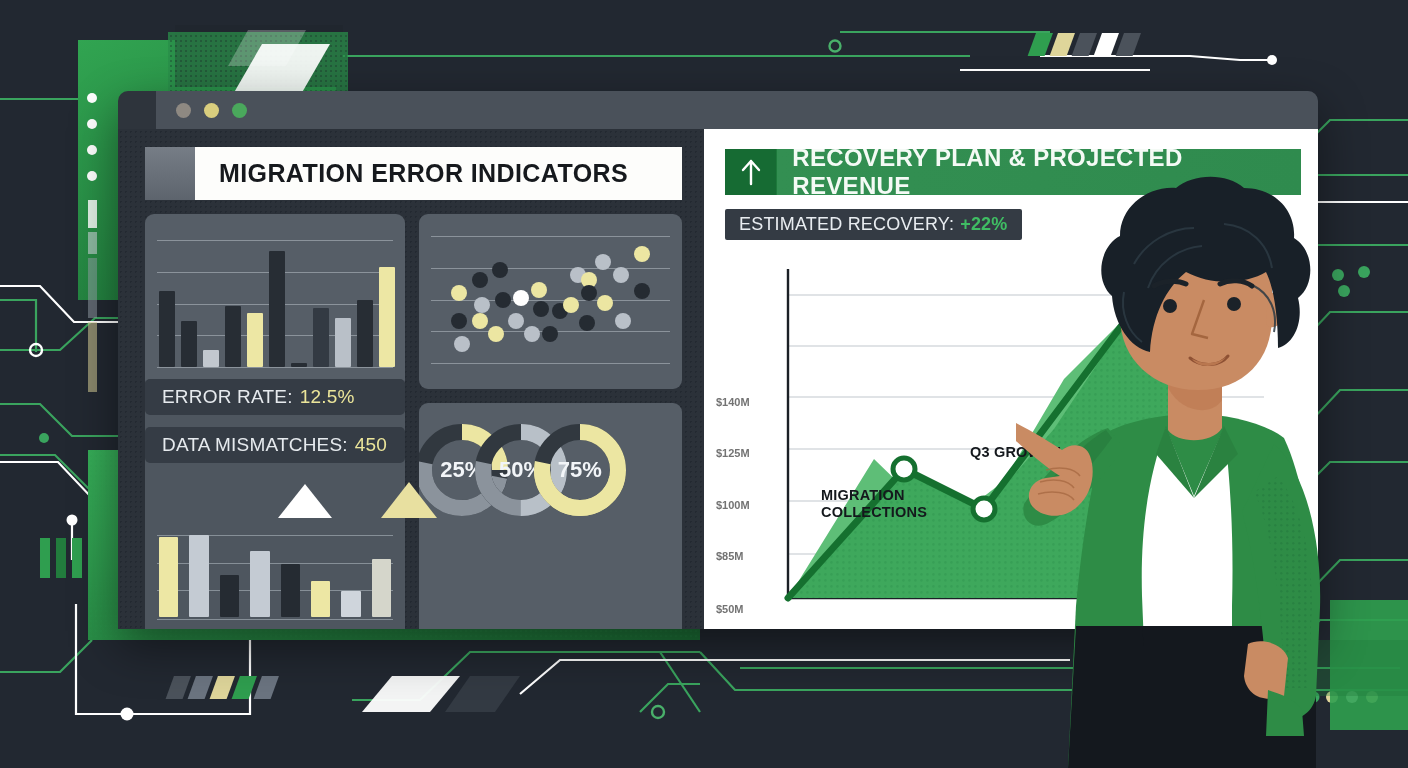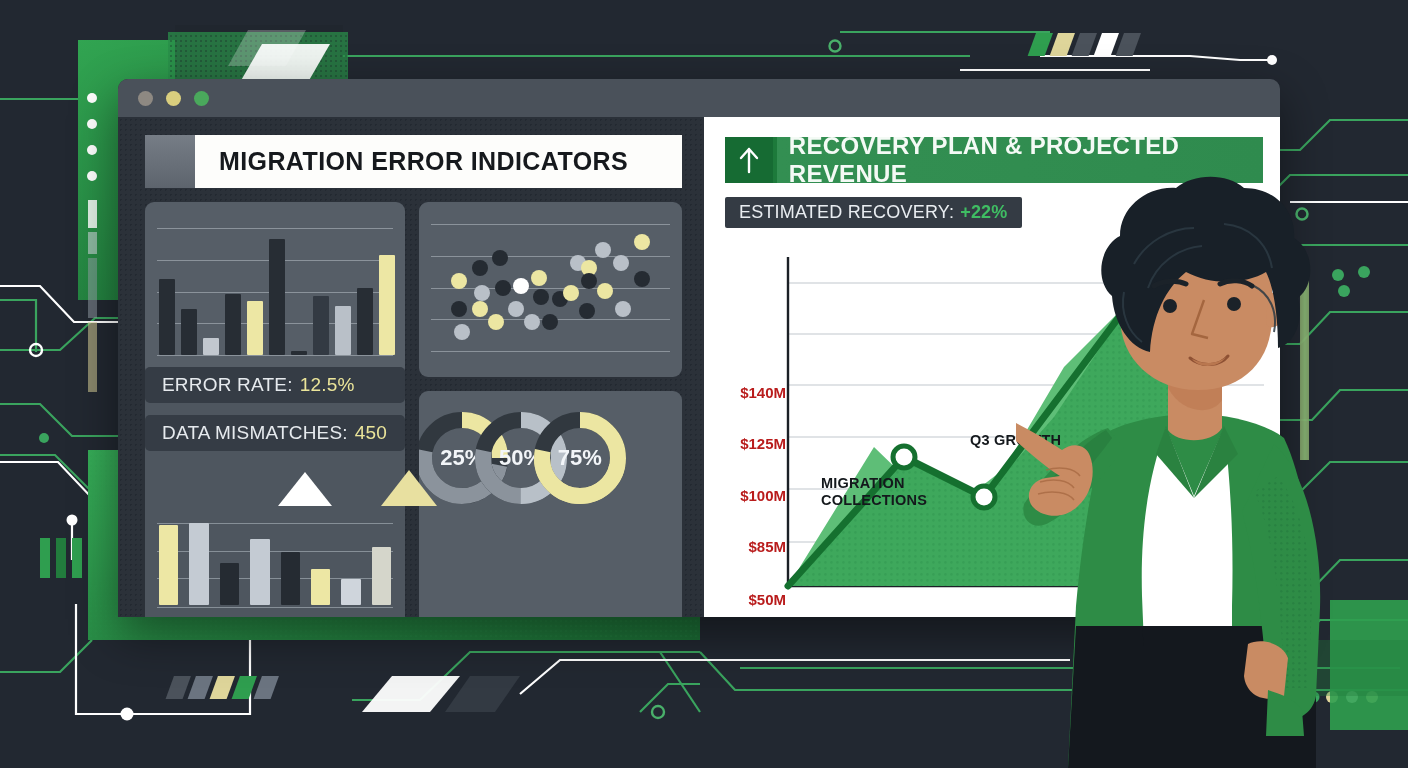--- a/index.html
+++ b/index.html
@@ -8,23 +8,23 @@
 
   
   .bg-svg{position:absolute;left:0;top:0;width:1408px;height:768px;}
 
   
   .plate{position:absolute;}
   .plate-b{left:78px;top:40px;width:258px;height:260px;background:linear-gradient(150deg,#31a451,#1d7439);}
   .plate-c{left:175px;top:25px;width:168px;height:62px;background:#20262e;}
 
   
-  #window{position:absolute;left:118px;top:79px;width:1162px;height:538px;
+  #window{position:absolute;left:118px;top:91px;width:1162px;height:538px;
     background:#2e343c;border-radius:10px 10px 0 0;
-    box-shadow:0 18px 48px rgba(0,0,0,.45);overflow:hidden;}
+    box-shadow:0 18px 48px rgba(0,0,0,.45);overflow:hidden;padding-left:38px;}
   #titlebar{height:38px;background:#4a515a;display:flex;align-items:center;padding-left:20px;gap:13px;}
   .dot{width:15px;height:15px;border-radius:50%;}
 
   #body{position:absolute;left:0;top:38px;right:0;bottom:0;display:flex;
     background:#2b3139;
     background-image:radial-gradient(#232931 1px,transparent 1px);background-size:5px 5px;}
 
   
   #left{width:586px;padding:18px 22px 0 27px;box-sizing:border-box;position:relative;}
   #left-title-wrap{display:flex;height:53px;margin-bottom:14px;}
@@ -64,21 +64,21 @@
   #right{flex:1;background:#ffffff;position:relative;overflow:hidden;}
   #rheader{position:absolute;left:21px;top:20px;right:17px;height:46px;
     background:linear-gradient(90deg,#1d7a3b 0 52px,#338f52 52px,#2f8b4e);
     display:flex;align-items:center;}
   #rhead-icon{width:52px;height:46px;display:flex;align-items:center;justify-content:center;background:#166b33;}
   #rheader-title{font-size:24px;font-weight:bold;color:#f4faf5;letter-spacing:.3px;padding-left:16px;}
   #recovery-chip{position:absolute;left:21px;top:80px;height:31px;background:#343b44;border-radius:2px;
     display:flex;align-items:center;padding:0 14px;font-size:18px;color:#e9edf1;letter-spacing:.2px;}
   #recovery-chip .val{color:#3fbd63;font-weight:bold;margin-left:6px;}
 
-  .ylab{position:absolute;font-size:15px;font-weight:bold;color:#b91c1c;text-align:right;width:70px;}
+  .ylab{position:absolute;font-size:11px;font-weight:bold;color:#737373;text-align:left;width:70px;}
 
   .anno{position:absolute;font-size:14.5px;font-weight:bold;color:#14181c;line-height:1.15;letter-spacing:.2px;}
 
   #person{position:absolute;left:1016px;top:176px;width:392px;height:592px;}
 </style>
 </head>
 <body>
 
 <div id="stage">
 

